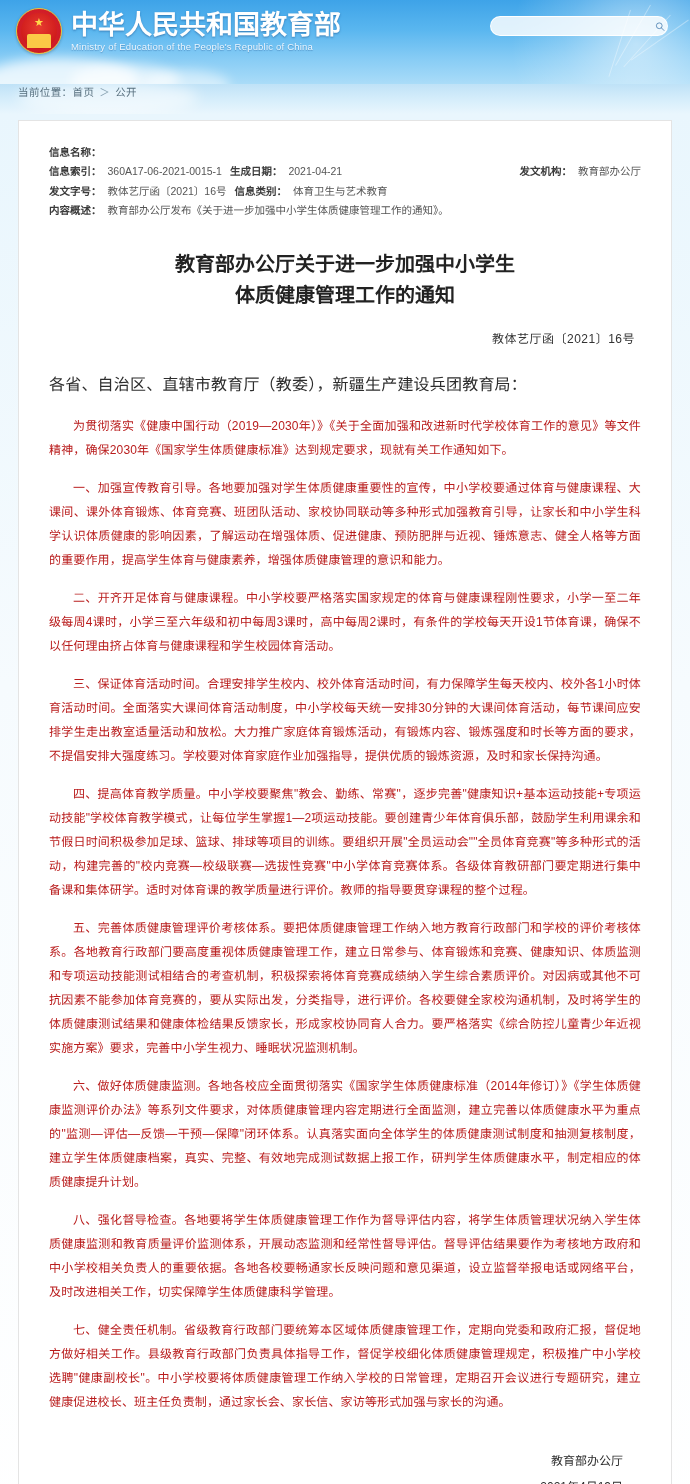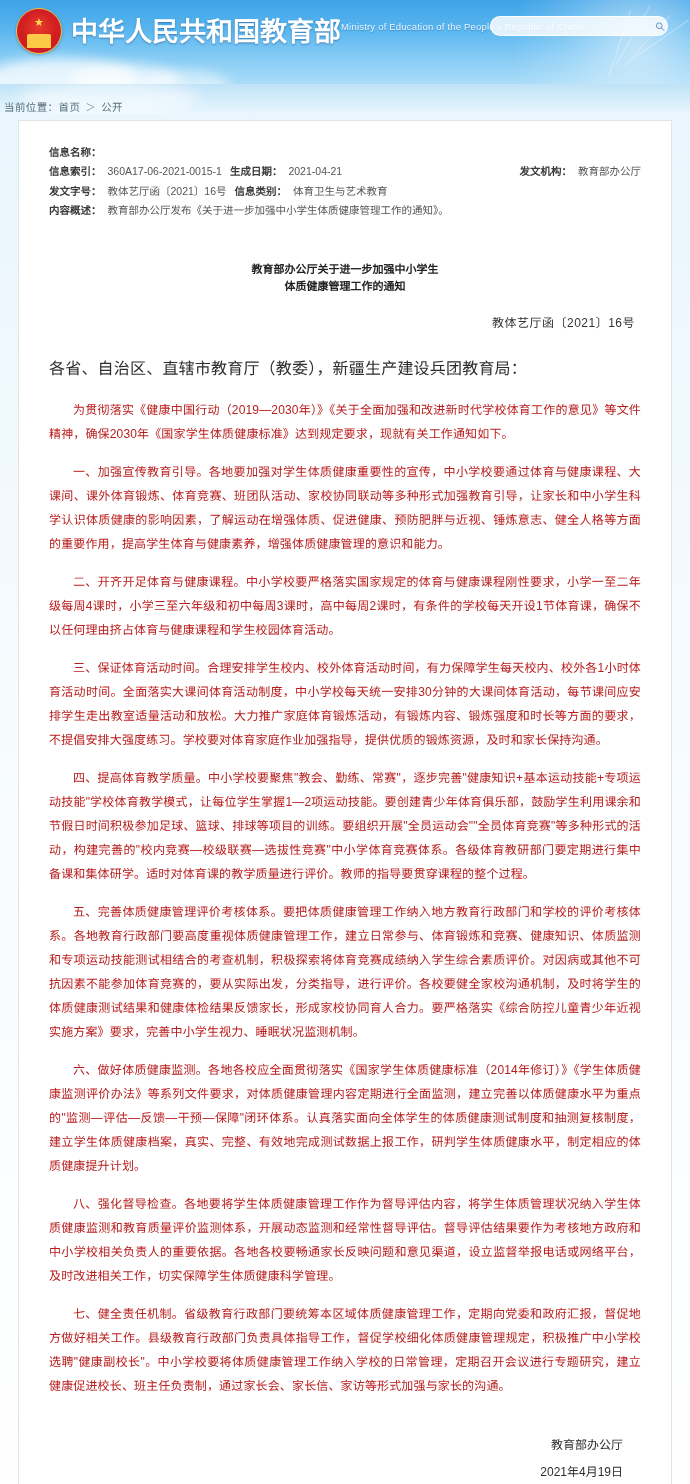--- a/index.html
+++ b/index.html
@@ -86,21 +86,21 @@
     border-radius: 2px 2px 0 0;
     opacity: .92;
   }
   .emblem .em-gate::after {
     content: "";
     position: absolute;
     left: 0; bottom: -3px;
     width: 24px; height: 3px;
     background: #ffd94a;
   }
-  .brand-text { display: flex; flex-direction: row; line-height: 1; }
+  .brand-text { display: flex; flex-direction: column; line-height: 1; }
   .brand-cn {
     font-size: 27px;
     font-weight: bold;
     color: #ffffff;
     letter-spacing: 0px;
     text-shadow: 0 1px 2px rgba(20,70,130,0.5);
     font-family: "DejaVu Sans", "Liberation Sans", sans-serif;
   }
   .brand-en {
     margin-top: 4px;
@@ -137,22 +137,22 @@
     cursor: pointer;
     color: #4a7fb0;
   }
 
   
   .breadcrumb-bar {
     position: relative;
     height: 30px;
     background: linear-gradient(to bottom, #bfe2f7 0%, #d7eefb 55%, #e9f6fd 100%);
     display: flex;
-    align-items: flex-end;
-    padding-left: 4px;
+    align-items: flex-start;
+    padding-left: 18px;
     overflow: hidden;
   }
   .bc-cloud {
     position: absolute;
     left: 18px; top: -4px;
     width: 180px; height: 36px;
     background: rgba(255,255,255,0.55);
     border-radius: 50%;
     filter: blur(7px);
   }
@@ -193,25 +193,25 @@
     flex: 0 0 auto;
     margin-right: 6px;
   }
   .meta-val { color: #555; flex: 0 0 auto; }
   .meta-gap2 { display: inline-block; width: 8px; }
   .meta-spacer { flex: 1 1 auto; }
 
   
   .doc-title {
     text-align: center;
-    font-size: 11px;
+    font-size: 20px;
     font-weight: bold;
     color: #222;
     line-height: 1.55;
-    margin: 40px 40px 18px 40px;
+    margin: 28px 40px 18px 40px;
     font-family: "DejaVu Sans", "Liberation Sans", sans-serif;
   }
   .doc-number {
     text-align: right;
     font-size: 12px;
     color: #333;
     margin: 14px 6px 24px 0;
     letter-spacing: .5px;
   }
   .addressee {

